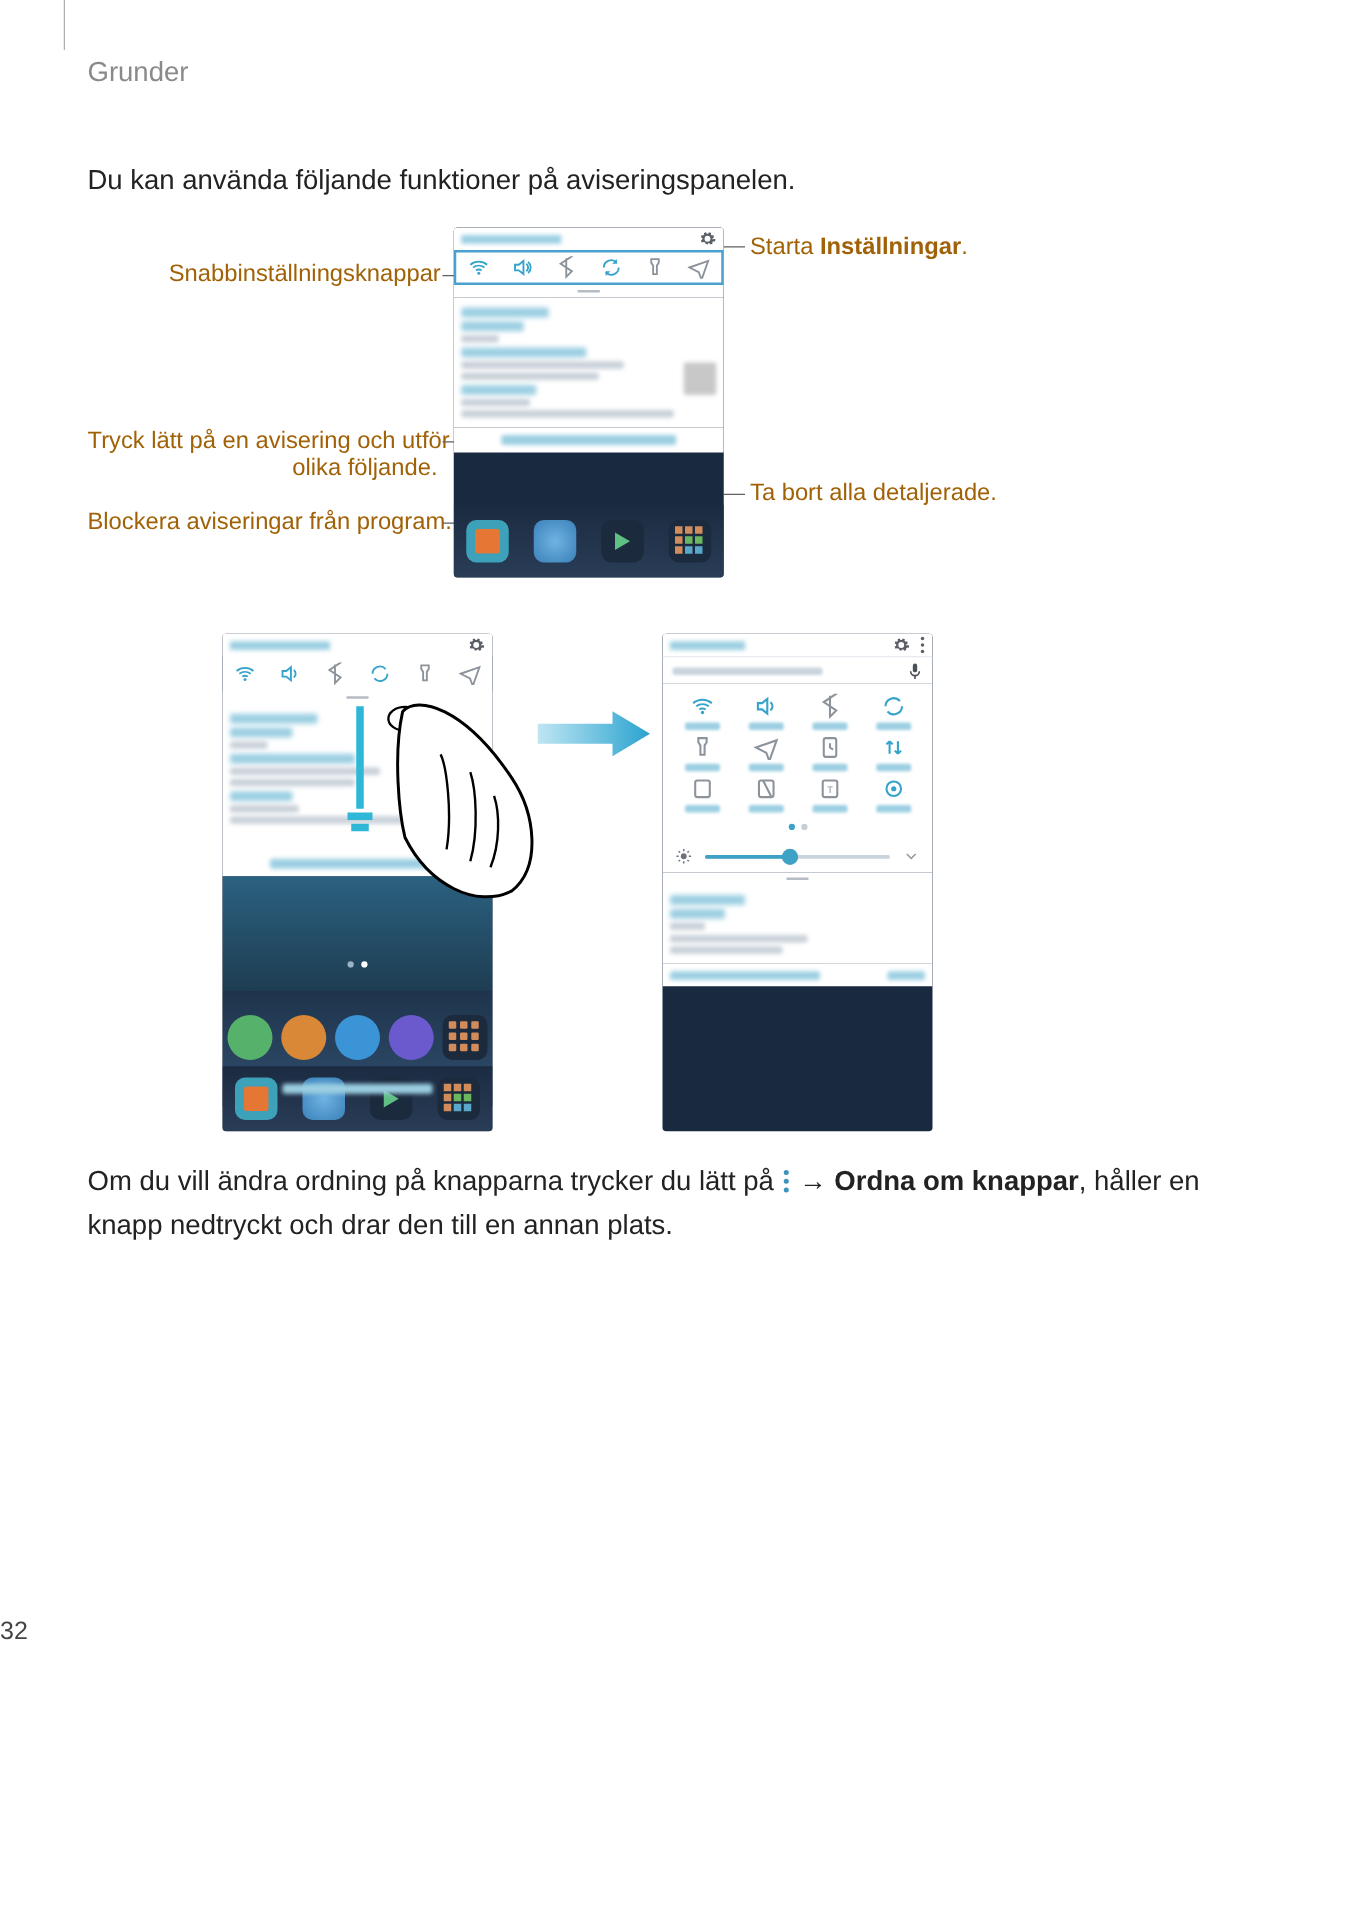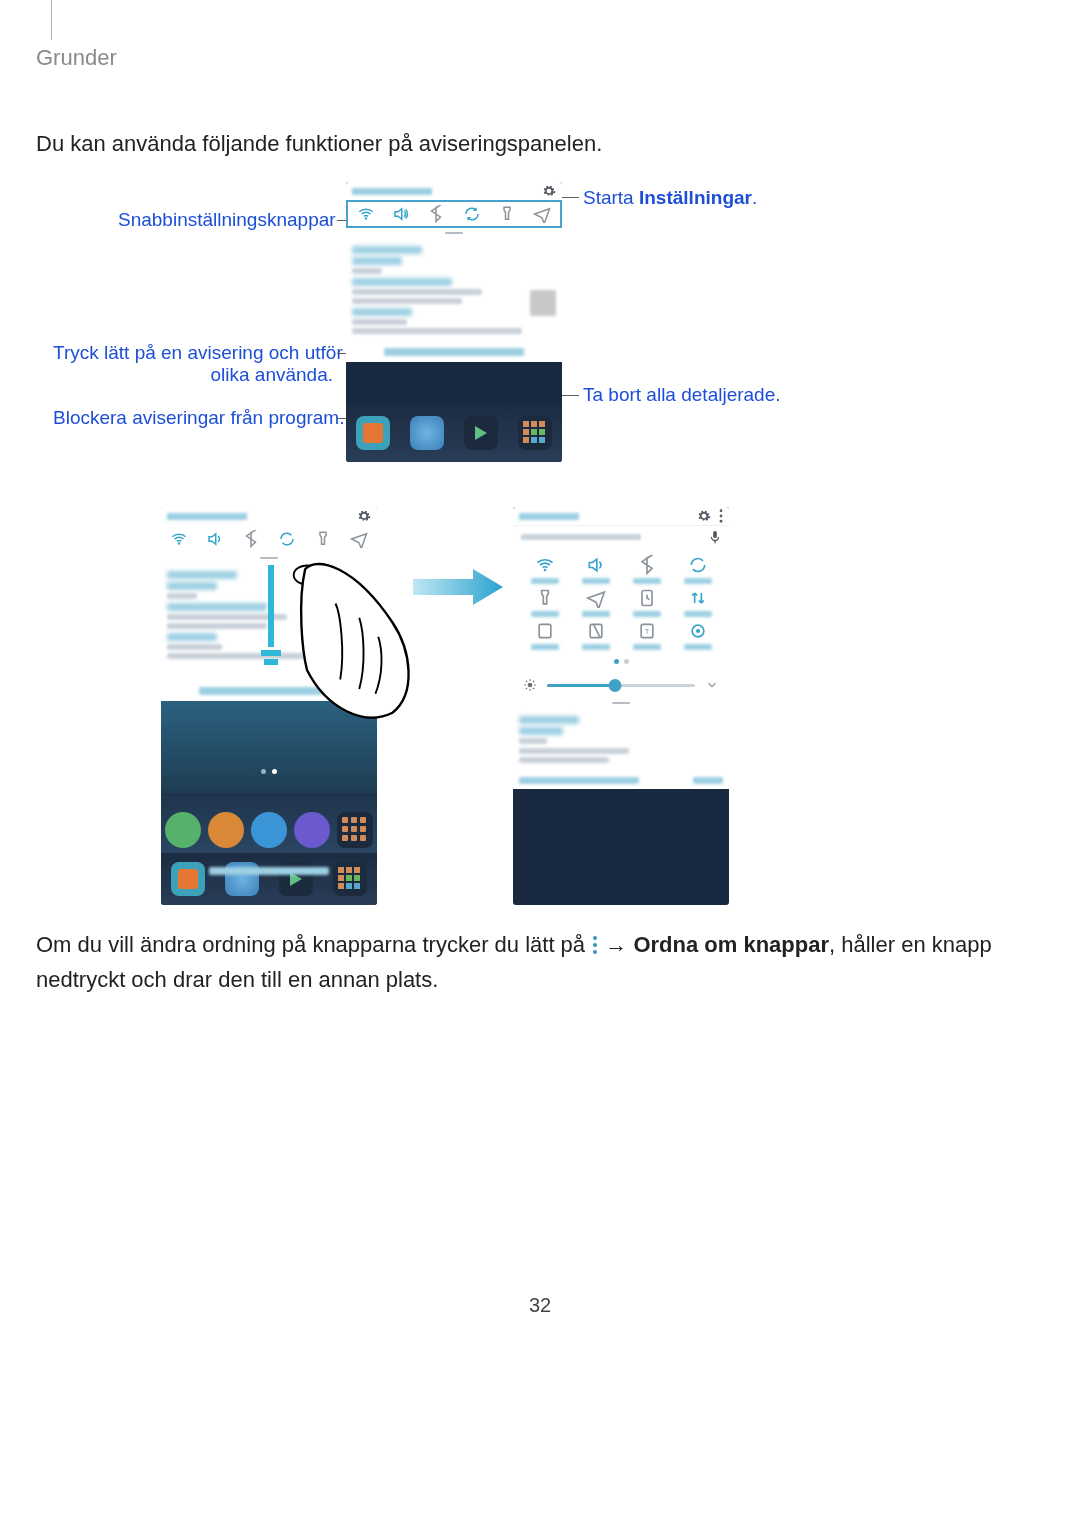--- a/index.html
+++ b/index.html
@@ -1,17 +1,17 @@
 <!DOCTYPE html>
 <html><head>
 <meta charset="utf-8">
 <style>
   * { box-sizing: border-box; margin: 0; padding: 0; }
   html, body { width: 1080px; height: 1527px; background: #fff; font-family: Arial, Helvetica, sans-serif; color: #222; }
-  .page { position: relative; width: 1080px; height: 1347px; padding: 40px 70px 40px 36px; }
+  .page { position: relative; width: 1080px; height: 1347px; padding: 40px 70px 40px 70px; }
   .tab-notch { position: absolute; left: 40px; top: 0; width: 12px; height: 40px; border-right: 1px solid #b0b0b0; }
   .breadcrumb { color: #8a8a8a; font-size: 22px; margin-top: 5px; }
   .intro { margin-top: 60px; font-size: 22px; }
   
   .fig1 { position: relative; width: 940px; height: 300px; margin: 25px auto 0; }
   .phone1 { position: absolute; left: 293px; top: 0; width: 216px; height: 280px; background: #192a40; border-radius: 3px; overflow: hidden; }
   .statusrow { height: 18px; background: #fff; display: flex; align-items: center; justify-content: space-between; padding: 0 6px; }
   .statusrow .sl { width: 80px; height: 7px; background: #9ccfe2; filter: blur(1.6px); }
   .statusrow .sr { width: 14px; height: 14px; color:#5a5f67;}
   .toggle-row { height: 28px; background: #fff; display: flex; align-items: center; justify-content: space-around; border: 2px solid #4aa0cf; }
@@ -29,21 +29,21 @@
   .dock1 .dicon{width:34px;height:34px;border-radius:8px;}
   .dico-mail{background:#3da2b9;position:relative;}
   .dico-mail::after{content:"";position:absolute;inset:7px;background:#e67634;border-radius:3px;clip-path:polygon(0 0,100% 0,50% 50%,100% 0,100% 100%,0 100%);}
   .dico-blue{background:radial-gradient(circle, #6fb3e2, #3a80b8);}
   .dico-play{background:#1c2a3e;display:flex;justify-content:center;align-items:center;}
   .dico-play::after{content:"";border-left:12px solid #5fc083;border-top:7px solid transparent;border-bottom:7px solid transparent;}
   .dico-grid{background:#1c2a3e;display:grid;grid-template-columns:repeat(3,6px);grid-template-rows:repeat(3,6px);gap:2px;padding:5px;}
   .dico-grid span{background:#d28b5a;}
   .dico-grid span:nth-child(5),.dico-grid span:nth-child(6){background:#6bb75f;}
   .dico-grid span:nth-child(8),.dico-grid span:nth-child(9){background:#5aa7cc;}
-  .lbl { position: absolute; font-size: 19px; color: #1d4ed8; white-space: nowrap; }
+  .lbl { position: absolute; font-size: 19px; color: #a16207; white-space: nowrap; }
   .lead { position: absolute; height: 1px; background: #606060; }
   
   .l1 { left: 65px; top: 27px; text-align: right; width: 215px; }
   .ld1 { left: 284px; top: 38px; width: 15px; }
   .l2 { left: 0px; top: 160px; text-align: right; width: 280px; }
   .ld2 { left: 284px; top: 171px; width: 22px; }
   .l3 { left: 0px; top: 225px; text-align: right; width: 280px; }
   .ld3 { left: 284px; top: 236px; width: 22px; }
   .r1 { left: 530px; top: 5px; }
   .ld4 { left: 494px; top: 15px; width: 32px; }
@@ -103,39 +103,39 @@
   .topbar2 .tl{width:60px;height:7px;background:#9ccfe2;filter:blur(1.5px);}
   .topbar2 .tri{display:flex;gap:8px;align-items:center;}
   .search2{height:22px;background:#fff;display:flex;align-items:center;justify-content:space-between;padding:0 8px;border-top:1px solid #eef2f5;}
   .search2 .sq{width:120px;height:6px;background:#c9d4dd;filter:blur(1.2px);border-radius:2px;}
   
   .bigarrow{position:absolute;left:360px;top:60px;width:90px;height:40px;}
   
   .p3 { margin-top: 35px; font-size: 22px; line-height: 1.45; }
   .p4 { margin-top: 12px; font-size: 22px; line-height: 1.45; }
   .more-icon{display:inline-block;vertical-align:-3px;}
-  .page-num { position:absolute; bottom:30px; left:0; right:0; text-align:center; font-size:20px; color:#444;}
+  .page-num { position:absolute; bottom:30px; left:0; right:0; text-align:left; font-size:20px; color:#444;}
   b{font-weight:bold;}
 </style>
 </head>
 <body>
 
 <div class="page">
   <div class="tab-notch"></div>
   <div class="breadcrumb">Grunder</div>
 
   <p class="intro">Du kan använda följande funktioner på aviseringspanelen.</p>
 
   <div class="fig1">
 
     <div class="lbl l1">Snabbinställningsknappar</div>
     <div class="lead ld1"></div>
     <div class="lbl l2">
       <span>Tryck lätt på en avisering och utför</span><br>
-      <span>olika använda.</span>
+      <span>olika följande.</span>
     </div>
     <div class="lead ld2"></div>
     <div class="lbl l3">Blockera aviseringar från program.</div>
     <div class="lead ld3"></div>
 
     <div class="lbl r1">
       <span>Starta </span><b>Inställningar</b><span>.</span>
     </div>
     <div class="lead ld4"></div>
     <div class="lbl r2">Ta bort alla detaljerade.</div>

